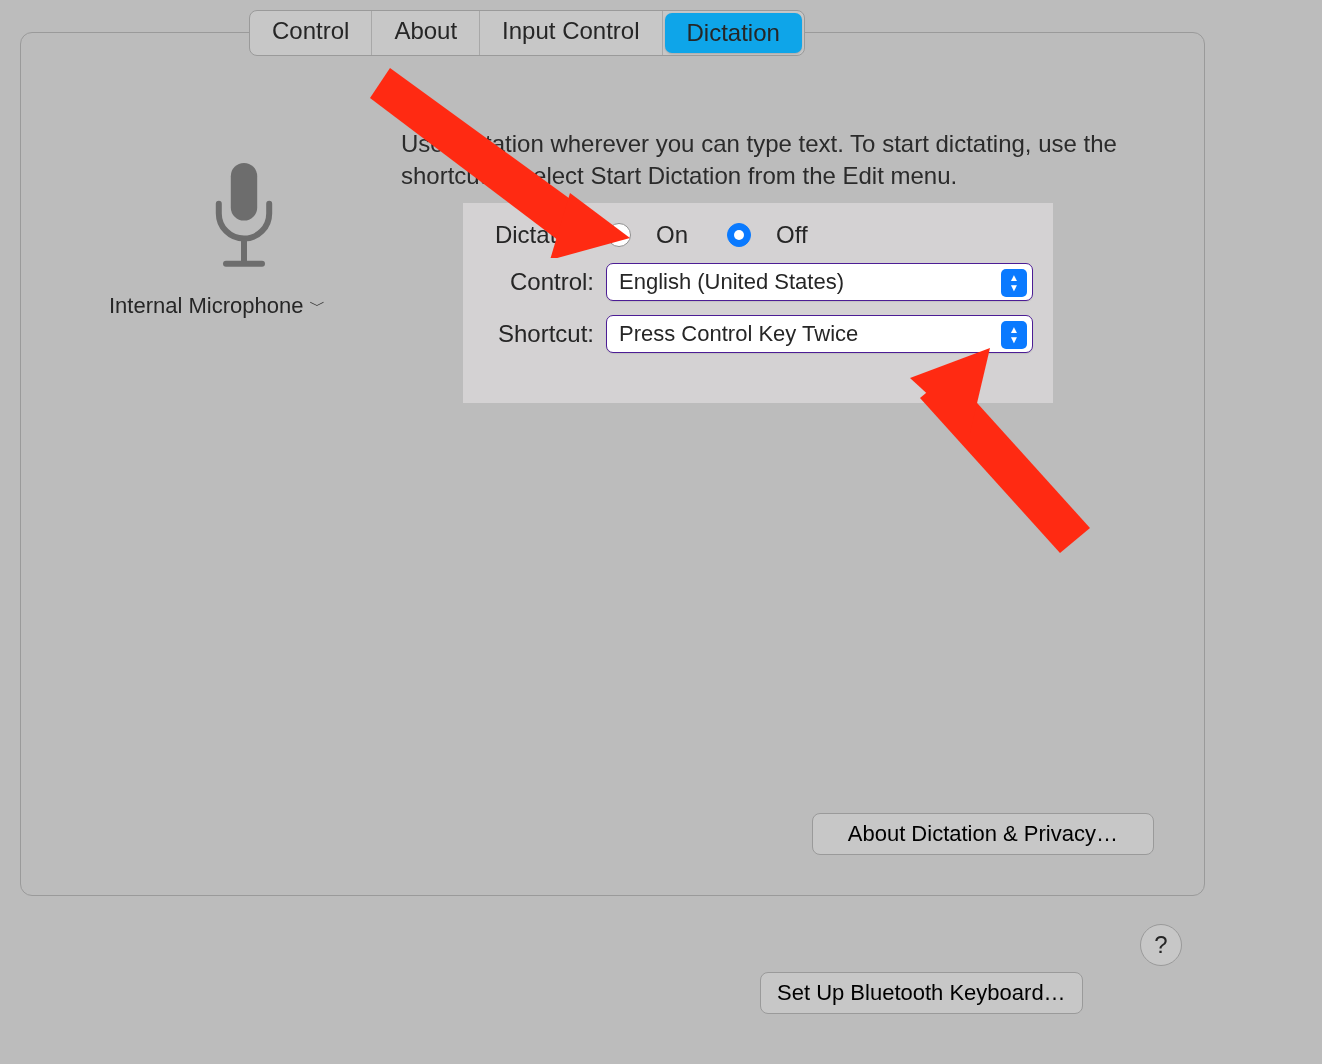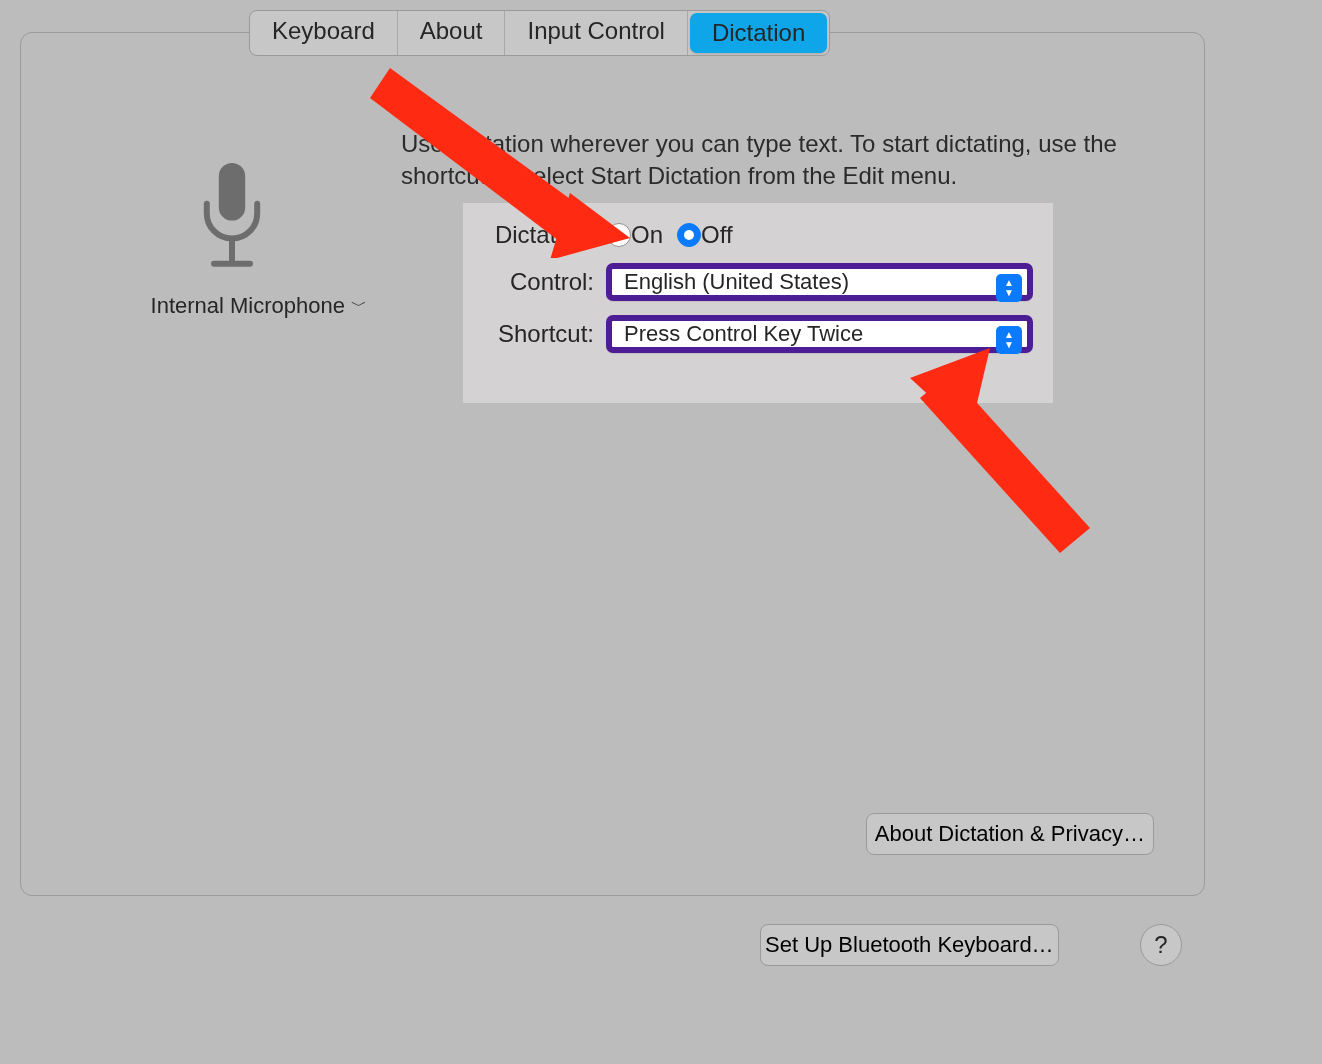--- a/index.html
+++ b/index.html
@@ -50,23 +50,23 @@
     background: #bcbcbc;
     border: 1px solid #9a9a9a;
     border-radius: 12px;
     z-index: 1;
   }
 
   
   .mic-block {
     position: absolute;
     top: 130px;
-    left: 76px;
+    left: 88px;
     width: 270px;
-    text-align: right;
+    text-align: left;
   }
   .mic-icon {
     margin: 0 auto 20px auto;
     width: 90px;
     height: 110px;
     position: relative;
   }
   .mic-icon svg { width: 90px; height: 120px; }
   .mic-label {
     font-size: 22px;
@@ -104,37 +104,37 @@
     display: flex;
     align-items: center;
     margin-bottom: 14px;
   }
   .row-label {
     width: 122px;
     text-align: right;
     font-size: 24px;
     margin-right: 12px;
   }
-  .radios { display: flex; align-items: center; gap: 0; font-size: 24px; }
+  .radios { display: flex; align-items: center; gap: 25px; font-size: 24px; }
   .radio-btn {
     width: 24px; height: 24px; border-radius: 50%;
     border: 1px solid #8f8f8f; background: #fff;
     display: inline-flex; align-items: center; justify-content: center;
     cursor: pointer;
   }
   .radio-btn.selected { background: #0a7aff; border-color: #0a7aff; }
   .radio-btn.selected .dot { width: 10px; height: 10px; border-radius: 50%; background: #fff; }
   .radio-label { margin-right: 14px; }
 
   .select {
     position: relative;
     width: 430px;
     height: 38px;
     background: #ffffff;
-    border: 6px solid #4c1d95;
+    border: 1px solid #4c1d95;
     border-radius: 7px;
     display: flex;
     align-items: center;
     padding: 0 40px 0 12px;
     font-size: 22px;
     cursor: pointer;
     box-shadow: 0 1px 1px rgba(0,0,0,0.08);
   }
   .stepper {
     position: absolute;
@@ -148,34 +148,34 @@
   }
   .stepper .up::before { content: "▲"; }
   .stepper .down::before { content: "▼"; }
 
   
   .about-btn {
     position: absolute;
     top: 780px;
     right: 50px;
     height: 42px;
-    padding: 0 8px;
+    padding: 0 35px;
     font-size: 22px;
     background: #c7c7c7;
     border: 1px solid #9a9a9a;
     border-radius: 8px;
     cursor: pointer;
   }
 
   .bluetooth-btn {
     position: absolute;
-    top: 924px;
+    top: 972px;
     left: 760px;
     height: 42px;
-    padding: 0 4px;
+    padding: 0 16px;
     font-size: 22px;
     background: #c7c7c7;
     border: 1px solid #9a9a9a;
     border-radius: 8px;
     cursor: pointer;
   }
 
   .help-btn {
     position: absolute;
     top: 924px;
@@ -189,21 +189,21 @@
     cursor: pointer;
   }
 
   
   .arrow { position: absolute; z-index: 5; }
 </style>
 </head>
 <body>
 
 <div class="tabs">
-  <div class="tab">Keyboard</div>
+  <div class="tab">Control</div>
   <div class="tab">About</div>
   <div class="tab">Input Control</div>
   <div class="tab active">Dictation</div>
 </div>
 
 <div class="panel">
 
   <div class="mic-block">
     <div class="mic-icon">
       <svg viewBox="0 0 70 100">

